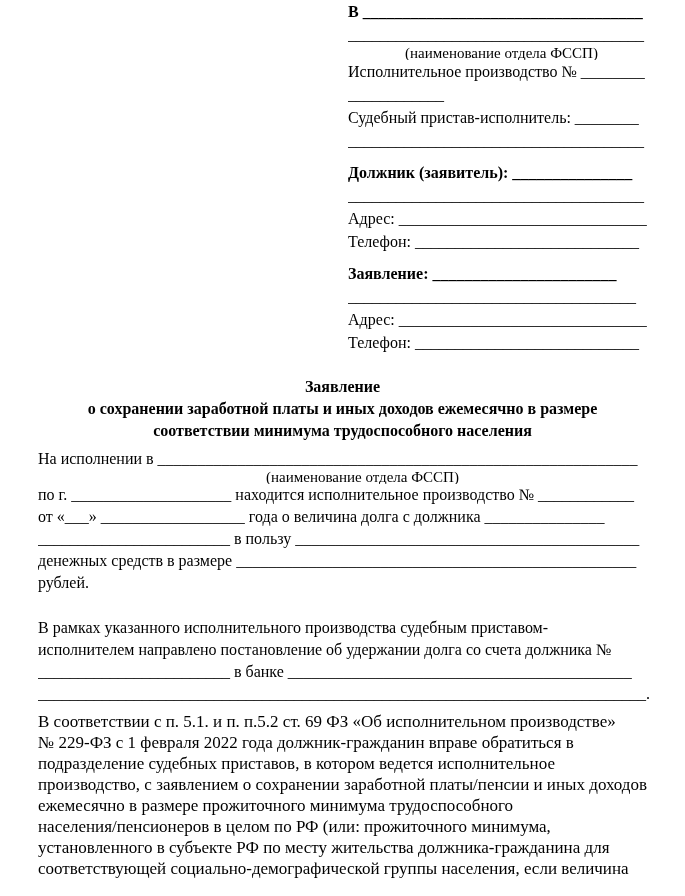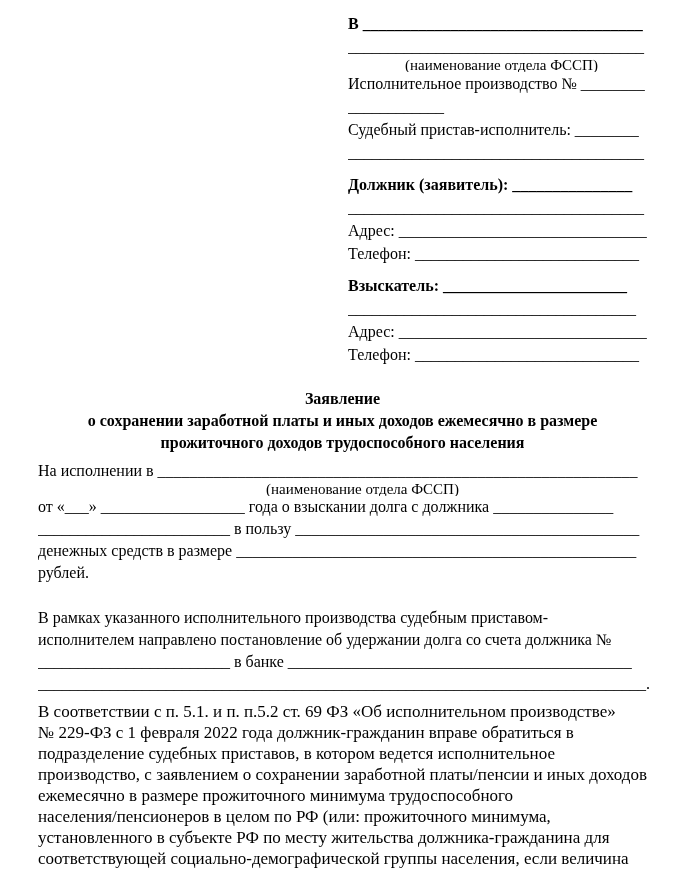--- a/index.html
+++ b/index.html
@@ -9,21 +9,20 @@
   }
   .page {
     position: relative;
     width: 685px;
     height: 896px;
     background: #ffffff;
     color: #000000;
     font-family: "Liberation Serif", "DejaVu Serif", serif;
     overflow: hidden;
     box-sizing: border-box;
-    padding-top: 12px;
   }
   
   .addressee-block {
     margin-left: 348px;
     margin-right: 30px;
     font-size: 16px;
     line-height: 23px;
     white-space: nowrap;
   }
   .addressee-block .line { height: 23px; overflow: hidden; }
@@ -82,38 +81,39 @@
     <div class="line">Исполнительное производство № ________</div>
     <div class="line">____________</div>
     <div class="line">Судебный пристав-исполнитель: ________</div>
     <div class="line">_____________________________________</div>
 
     <div class="line bold gap-small">Должник (заявитель): _______________</div>
     <div class="line">_____________________________________</div>
     <div class="line">Адрес: _______________________________</div>
     <div class="line">Телефон: ____________________________</div>
 
-    <div class="line bold gap-small">Взыскатель: _______________________</div>
+    <div class="line bold gap-small">Заявление: _______________________</div>
     <div class="line">____________________________________</div>
     <div class="line">Адрес: _______________________________</div>
     <div class="line">Телефон: ____________________________</div>
   </div>
 
   <div class="title-block">
     <div>Заявление</div>
     <div>о сохранении заработной платы и иных доходов ежемесячно в размере</div>
-    <div>прожиточного доходов трудоспособного населения</div>
+    <div>соответствии минимума трудоспособного населения</div>
   </div>
 
   <div class="body-block">
 
     <div class="para-1">
       <div class="line">На исполнении в ____________________________________________________________</div>
       <div class="caption caption-body">(наименование отдела ФССП)</div>
-      <div class="line">от «___» __________________ года о взыскании долга с должника _______________</div>
+      <div class="line">по г. ____________________ находится исполнительное производство № ____________</div>
+      <div class="line">от «___» __________________ года о величина долга с должника _______________</div>
       <div class="line">________________________ в пользу ___________________________________________</div>
       <div class="line">денежных средств в размере __________________________________________________</div>
       <div class="line">рублей.</div>
     </div>
 
     <div class="para-2">
       <div class="line">В рамках указанного исполнительного производства судебным приставом-</div>
       <div class="line">исполнителем направлено постановление об удержании долга со счета должника №</div>
       <div class="line">________________________ в банке ___________________________________________</div>
       <div class="line">____________________________________________________________________________.</div>

